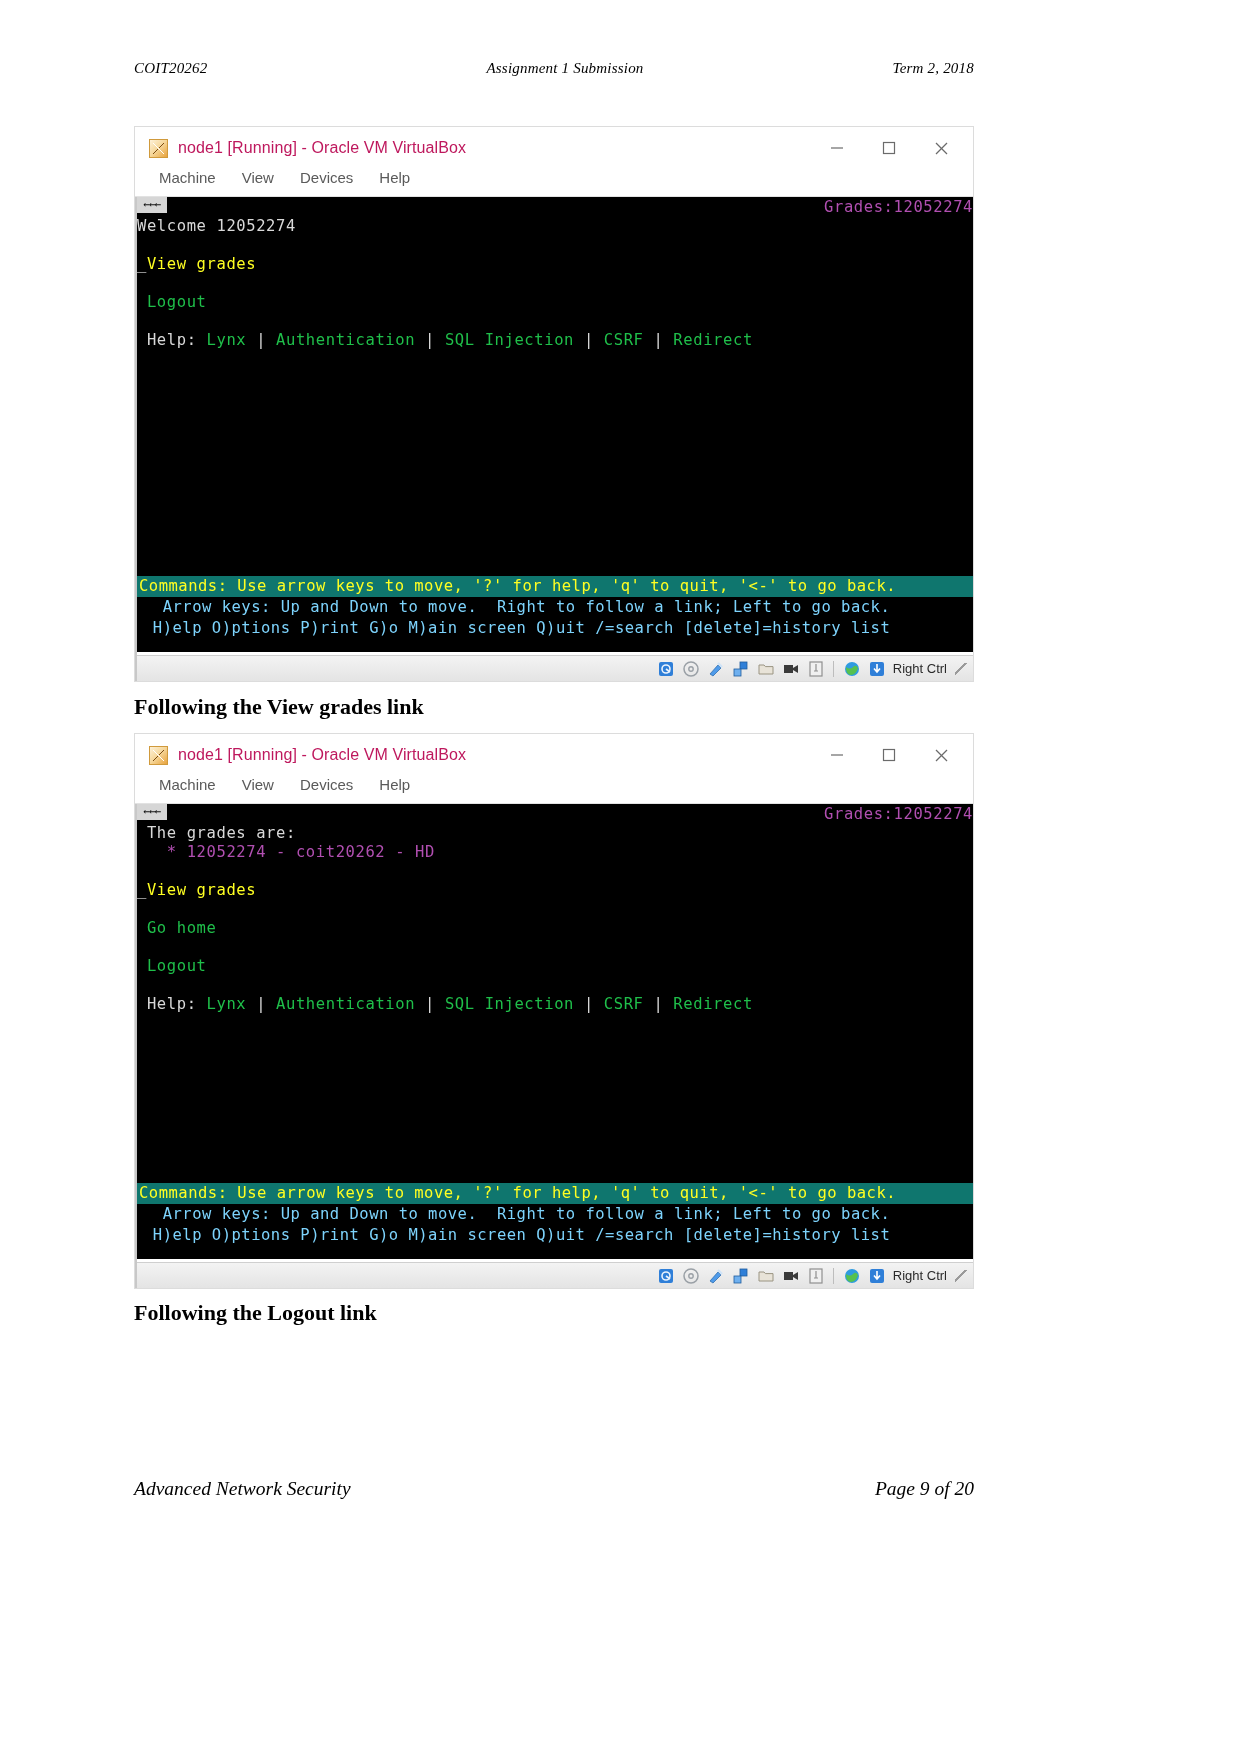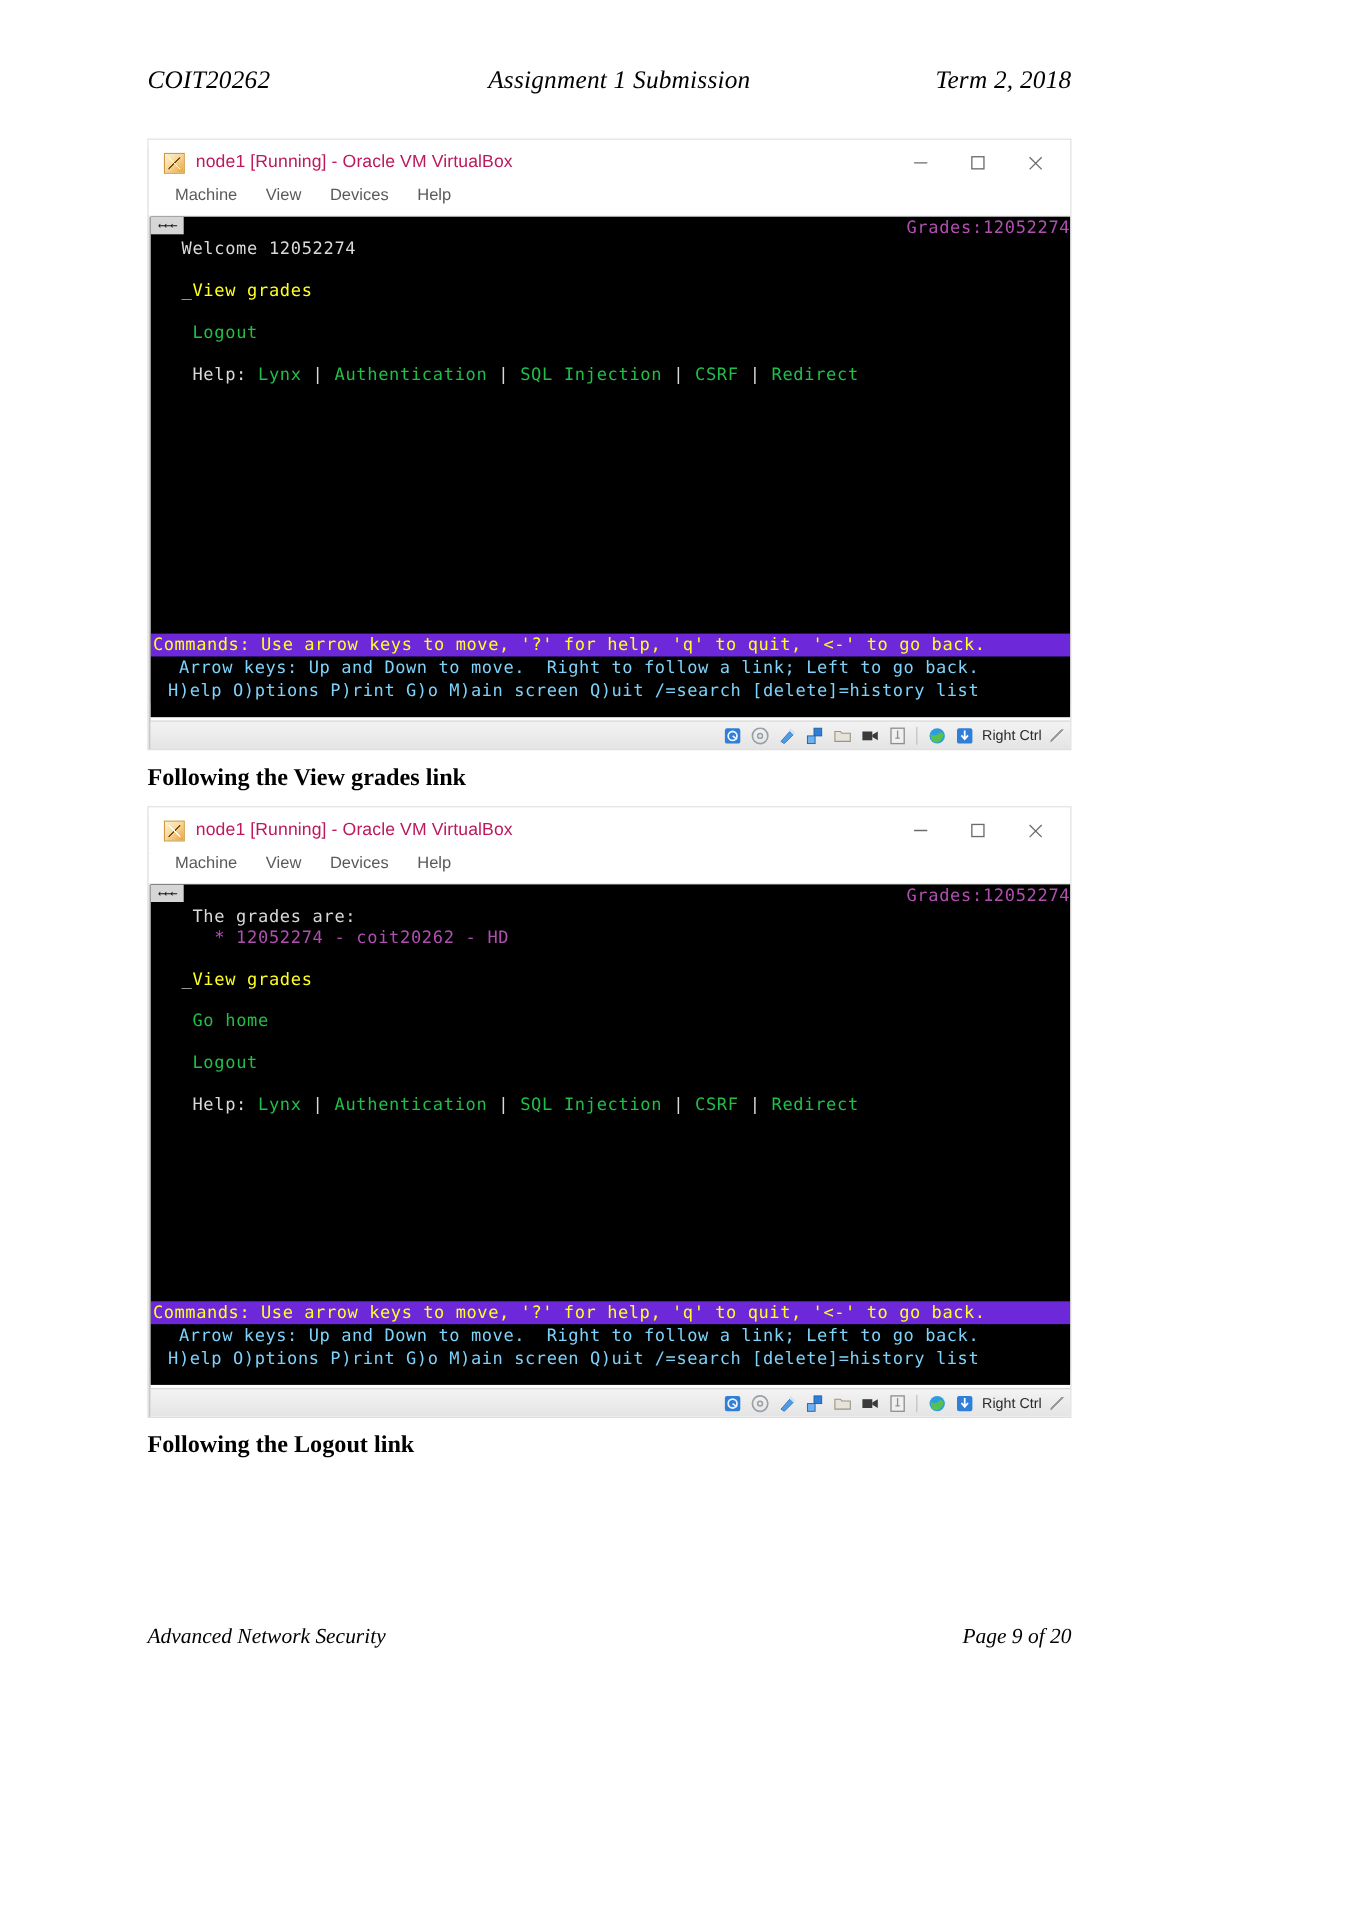--- a/index.html
+++ b/index.html
@@ -18,21 +18,21 @@
   
   .page-header {
     position: absolute;
     left: 134px;
     top: 60px;
     width: 840px;
     display: flex;
     justify-content: space-between;
     align-items: baseline;
     font-style: italic;
-    font-size: 23px;
+    font-size: 15px;
     color: #000;
     letter-spacing: 0.2px;
   }
   .page-footer {
     position: absolute;
     left: 134px;
     top: 1478px;
     width: 840px;
     display: flex;
     justify-content: space-between;
@@ -193,40 +193,39 @@
     white-space: nowrap;
     font-size: 15.5px;
     letter-spacing: 0.6px;
   }
   .term-body {
     position: absolute;
     left: 0;
     top: 20px;
     right: 0;
     bottom: 74px;
-    padding-left: 28px;
     box-sizing: border-box;
   }
   .term-line {
     white-space: pre;
     letter-spacing: 0.6px;
     min-height: 19px;
   }
   .c-white   { color: #d9d9d9; }
   .c-green   { color: #1fbf4a; }
   .c-yellow  { color: #ffff22; }
   .c-magenta { color: #b14fb1; }
 
   .term-statusblue {
     position: absolute;
     left: 0;
     right: 0;
     bottom: 55px;
     height: 21px;
-    background: #6d28d9;
+    background: #0f766e;
     color: #ffff22;
     white-space: pre;
     font-family: "DejaVu Sans Mono", "Liberation Mono", monospace;
     font-size: 15.5px;
     line-height: 21px;
     letter-spacing: 0.5px;
     overflow: hidden;
     padding-left: 2px;
     box-sizing: border-box;
   }

